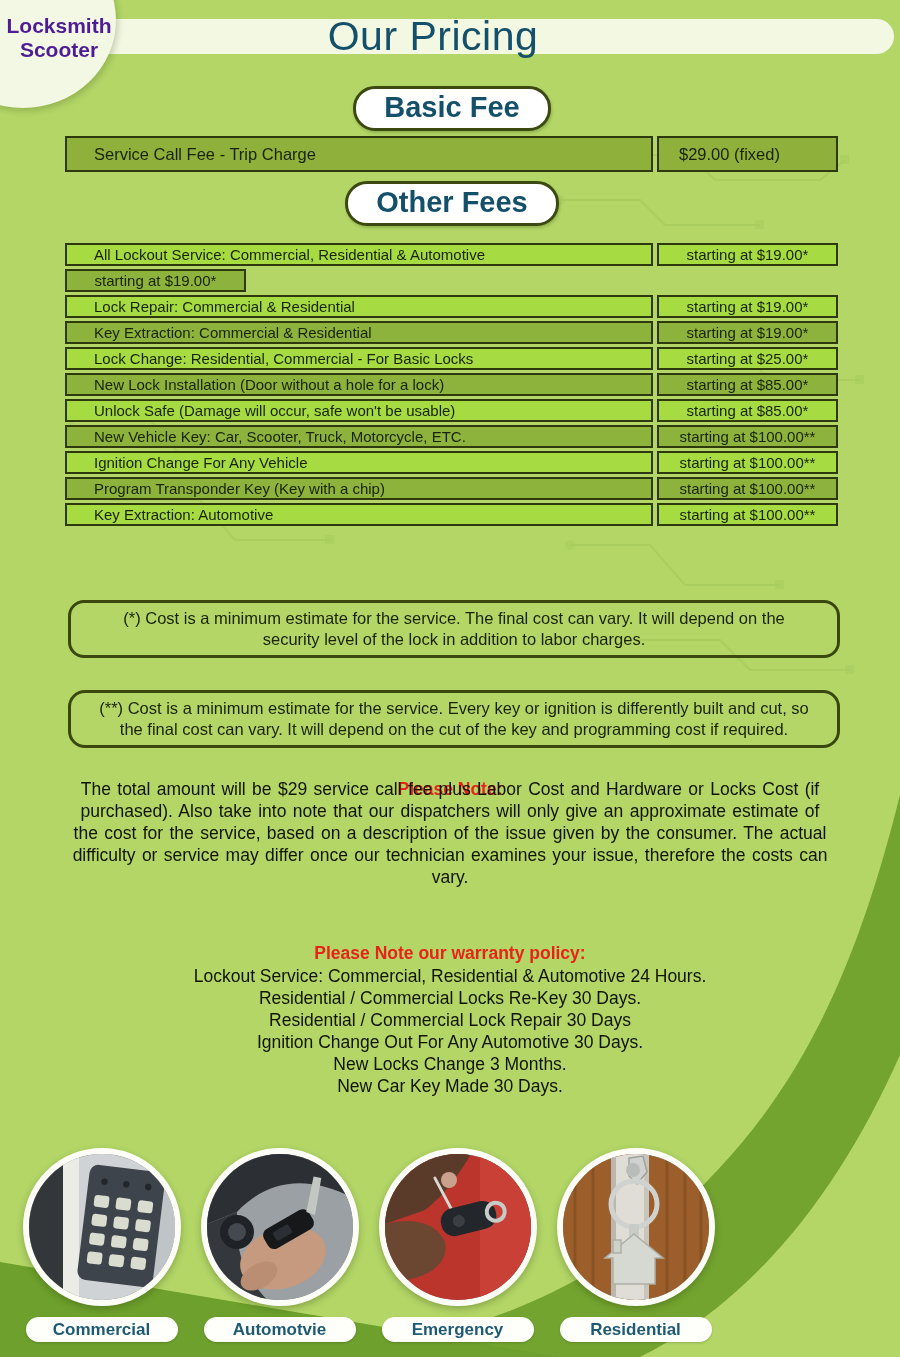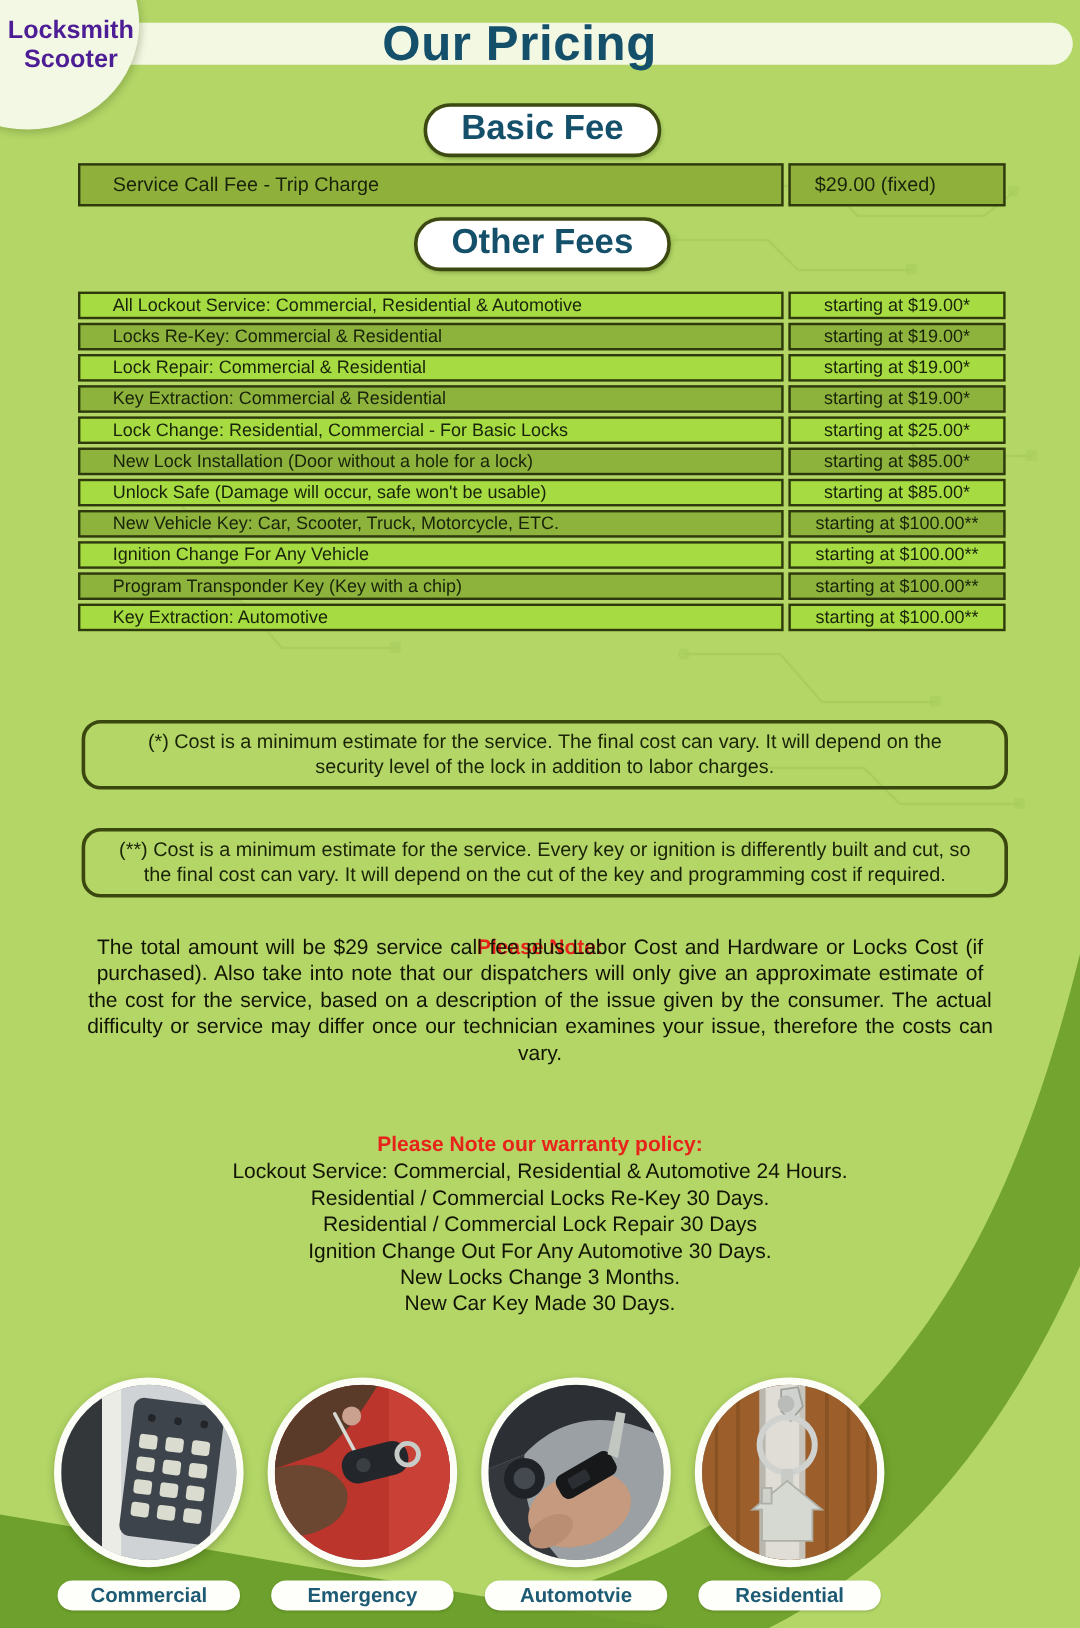--- a/index.html
+++ b/index.html
@@ -21,21 +21,21 @@
     background:#f3f8e5; border-radius:50%; z-index:2;
     box-shadow:2px 3px 6px rgba(60,80,20,.25);
   }
   .logo-text {
     position:absolute; left:70px; top:82px; width:118px;
     text-align:center; color:#4c1d95; font-weight:bold;
     font-size:21px; line-height:24px;
   }
   .page-title {
     position:absolute; left:0; top:13px; width:866px; text-align:center;
-    color:#15506b; font-size:41px; font-weight:bold; z-index:3;
+    color:#15506b; font-size:41px; font-weight:normal; z-index:3;
     letter-spacing:.5px;
   }
 
   
   .pill-wrap { position:absolute; left:0; width:904px; text-align:center; z-index:3; }
   .pill-wrap.basic { top:86px; }
   .pill-wrap.other { top:181px; }
   .section-pill {
     display:inline-block; background:#ffffff; color:#15506b;
     border:3px solid #3c4a12; border-radius:22px;
@@ -63,21 +63,21 @@
 
   
   .note-box {
     position:absolute; left:68px; width:772px; min-height:49px;
     border:3px solid #3a480f; border-radius:16px;
     display:flex; align-items:center; justify-content:center;
     text-align:center; padding:5px 22px; z-index:3;
     font-size:16.5px; line-height:21px; color:#1a2306;
   }
   .note-box.first  { top:600px; }
-  .note-box.second { top:690px; }
+  .note-box.second { top:690px;border-radius:17px; }
 
   
   .red-heading {
     position:absolute; left:0; width:900px; text-align:center;
     color:#e8231a; font-size:17.5px; font-weight:bold; z-index:3;
   }
   .red-heading.note     { top:779px; }
   .red-heading.warranty { top:943px; }
   .note-body {
     position:absolute; left:70px; top:778px; width:760px;
@@ -85,21 +85,21 @@
     color:#121403; word-spacing:1.5px; z-index:3;
   }
   .warranty-list { position:absolute; left:0; top:965px; width:900px; z-index:3; }
   .warranty-item {
     text-align:center; font-size:17.5px; line-height:22px; color:#121403;
   }
 
   
   .categories {
     position:absolute; left:0; top:1148px; width:737px;
-    display:flex; justify-content:flex-end; gap:20px; z-index:4;
+    display:flex; justify-content:center; gap:20px; z-index:4;
   }
   .cat-card { width:158px; display:flex; flex-direction:column; align-items:center; }
   .cat-circle {
     width:158px; height:158px; border-radius:50%;
     border:6px solid #fcfdf6; overflow:hidden; background:#888;
     box-shadow:0 3px 7px rgba(40,60,10,.3);
   }
   .cat-circle svg { display:block; }
   .cat-pill {
     margin-top:11px; width:152px; height:25px; background:#fefefa;
@@ -163,21 +163,20 @@
 
   <div class="pill-wrap other">
     <span class="section-pill">Other Fees</span>
   </div>
   <div class="fee-table other">
     <div class="fee-row">
       <div class="cell service">All Lockout Service: Commercial, Residential &amp; Automotive</div>
       <div class="cell price">starting at $19.00*</div>
     </div>
     <div class="fee-row">
-      <div class="cell service">Locks Re-Key: Commercial &amp; Residential</div>
       <div class="cell price">starting at $19.00*</div>
     </div>
     <div class="fee-row">
       <div class="cell service">Lock Repair: Commercial &amp; Residential</div>
       <div class="cell price">starting at $19.00*</div>
     </div>
     <div class="fee-row">
       <div class="cell service">Key Extraction: Commercial &amp; Residential</div>
       <div class="cell price">starting at $19.00*</div>
     </div>
@@ -257,59 +256,59 @@
             </g>
           </g>
         </svg>
       </div>
       <div class="cat-pill">Commercial</div>
     </div>
 
     <div class="cat-card">
       <div class="cat-circle">
         <svg width="146" height="146" viewBox="0 0 146 146">
-          <rect width="146" height="146" fill="#bb352c"></rect>
-          <rect x="95" y="0" width="51" height="146" fill="#c84036"></rect>
-          <path d="M0,0 L86,0 C70,26 60,40 40,56 L0,70 Z" fill="#5a3a28"></path>
-          <path d="M0,70 C30,62 52,70 60,88 C64,106 48,122 20,126 L0,120 Z" fill="#6b4630"></path>
-          <circle cx="64" cy="26" r="8" fill="#caa08e"></circle>
-          <rect x="58" y="20" width="3" height="44" rx="1.5" fill="#d8d8d2" transform="rotate(-28 60 42)"></rect>
-          <g transform="rotate(-14 86 66)">
-            <rect x="56" y="50" width="56" height="28" rx="13" fill="#23262a"></rect>
-            <circle cx="112" cy="64" r="9" fill="none" stroke="#c8ccc9" stroke-width="4"></circle>
-            <circle cx="74" cy="64" r="6" fill="#3a3f44"></circle>
-          </g>
-        </svg>
-      </div>
-      <div class="cat-pill">Emergency</div>
-    </div>
-
-    <div class="cat-card">
-      <div class="cat-circle">
-        <svg width="146" height="146" viewBox="0 0 146 146">
           <rect width="146" height="146" fill="#9aa0a4"></rect>
           <path d="M0,0 L146,0 L146,44 C100,20 60,26 30,58 L0,70 Z" fill="#2c2f33"></path>
           <path d="M0,70 L0,146 L60,146 C36,120 28,96 30,58 Z" fill="#34383c"></path>
           <circle cx="30" cy="78" r="17" fill="#1f2226"></circle>
           <circle cx="30" cy="78" r="9" fill="#44494f"></circle>
           <ellipse cx="76" cy="104" rx="44" ry="30" fill="#c59a7e" transform="rotate(-18 76 104)"></ellipse>
           <ellipse cx="52" cy="122" rx="20" ry="12" fill="#b98e72" transform="rotate(-30 52 122)"></ellipse>
           <g transform="rotate(-30 82 76)">
             <rect x="56" y="64" width="52" height="22" rx="7" fill="#16181a"></rect>
             <rect x="66" y="70" width="18" height="10" rx="2" fill="#2b2f33"></rect>
             <polygon points="106,69 130,42 136,47 112,76" fill="#c3c7c2"></polygon>
           </g>
         </svg>
       </div>
       <div class="cat-pill">Automotvie</div>
     </div>
 
     <div class="cat-card">
       <div class="cat-circle">
         <svg width="146" height="146" viewBox="0 0 146 146">
+          <rect width="146" height="146" fill="#bb352c"></rect>
+          <rect x="95" y="0" width="51" height="146" fill="#c84036"></rect>
+          <path d="M0,0 L86,0 C70,26 60,40 40,56 L0,70 Z" fill="#5a3a28"></path>
+          <path d="M0,70 C30,62 52,70 60,88 C64,106 48,122 20,126 L0,120 Z" fill="#6b4630"></path>
+          <circle cx="64" cy="26" r="8" fill="#caa08e"></circle>
+          <rect x="58" y="20" width="3" height="44" rx="1.5" fill="#d8d8d2" transform="rotate(-28 60 42)"></rect>
+          <g transform="rotate(-14 86 66)">
+            <rect x="56" y="50" width="56" height="28" rx="13" fill="#23262a"></rect>
+            <circle cx="112" cy="64" r="9" fill="none" stroke="#c8ccc9" stroke-width="4"></circle>
+            <circle cx="74" cy="64" r="6" fill="#3a3f44"></circle>
+          </g>
+        </svg>
+      </div>
+      <div class="cat-pill">Emergency</div>
+    </div>
+
+    <div class="cat-card">
+      <div class="cat-circle">
+        <svg width="146" height="146" viewBox="0 0 146 146">
           <rect width="146" height="146" fill="#9c5f2c"></rect>
           <g stroke="#7e4a1f" stroke-width="3" opacity="0.6">
             <line x1="12" y1="0" x2="12" y2="146"></line>
               <line x1="30" y1="0" x2="30" y2="146"></line>
             <line x1="104" y1="0" x2="104" y2="146"></line>
               <line x1="122" y1="0" x2="122" y2="146"></line>
               <line x1="138" y1="0" x2="138" y2="146"></line>
           </g>
           <rect x="48" y="0" width="38" height="146" fill="#dfddd6"></rect>
           <rect x="48" y="0" width="5" height="146" fill="#b9b7ae"></rect>

